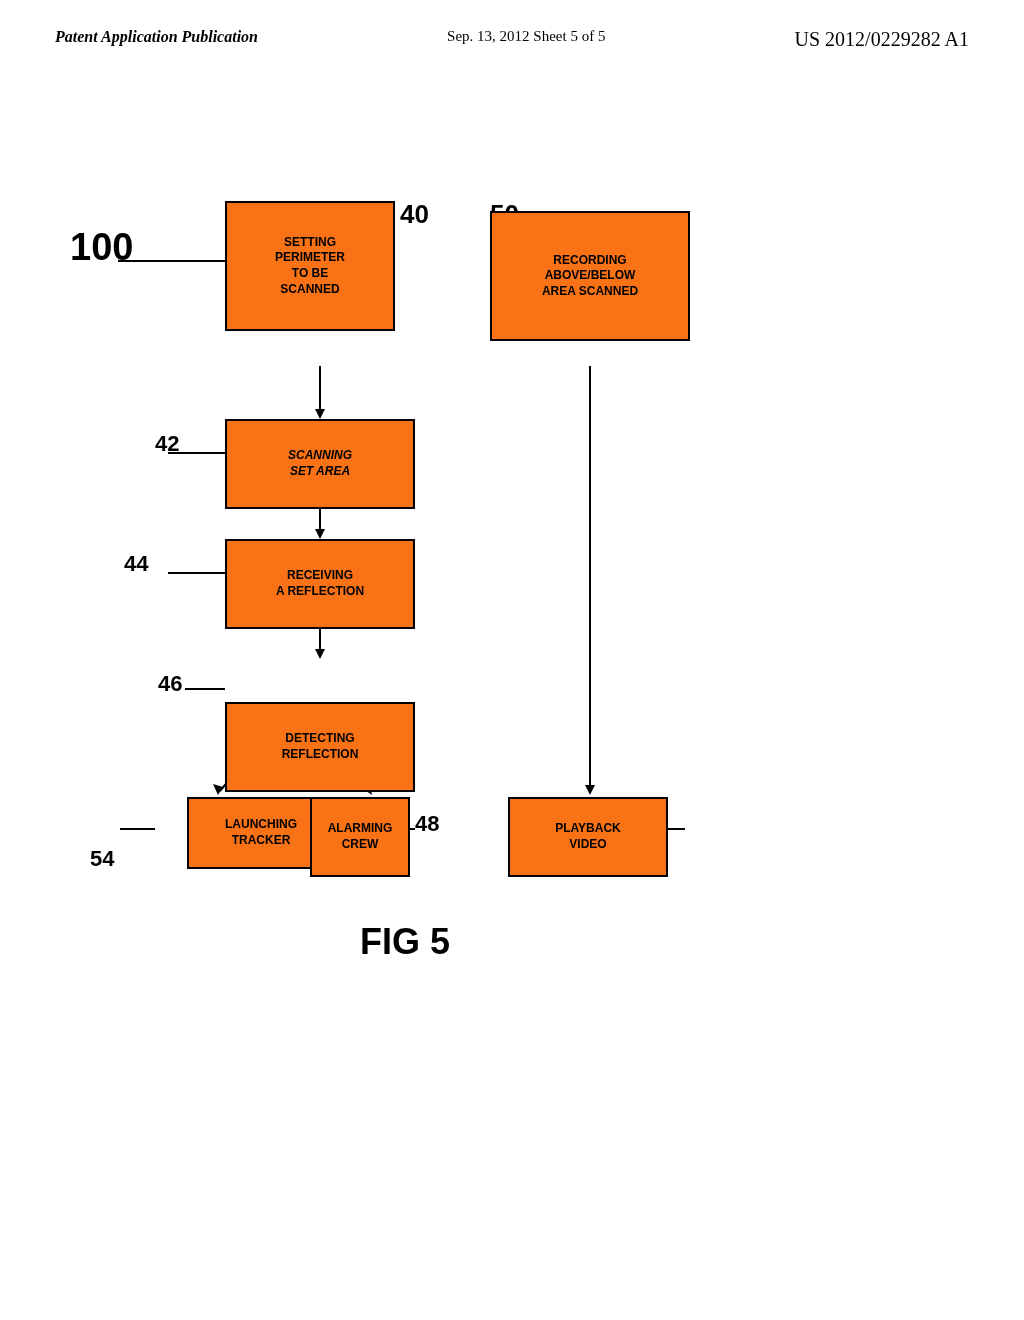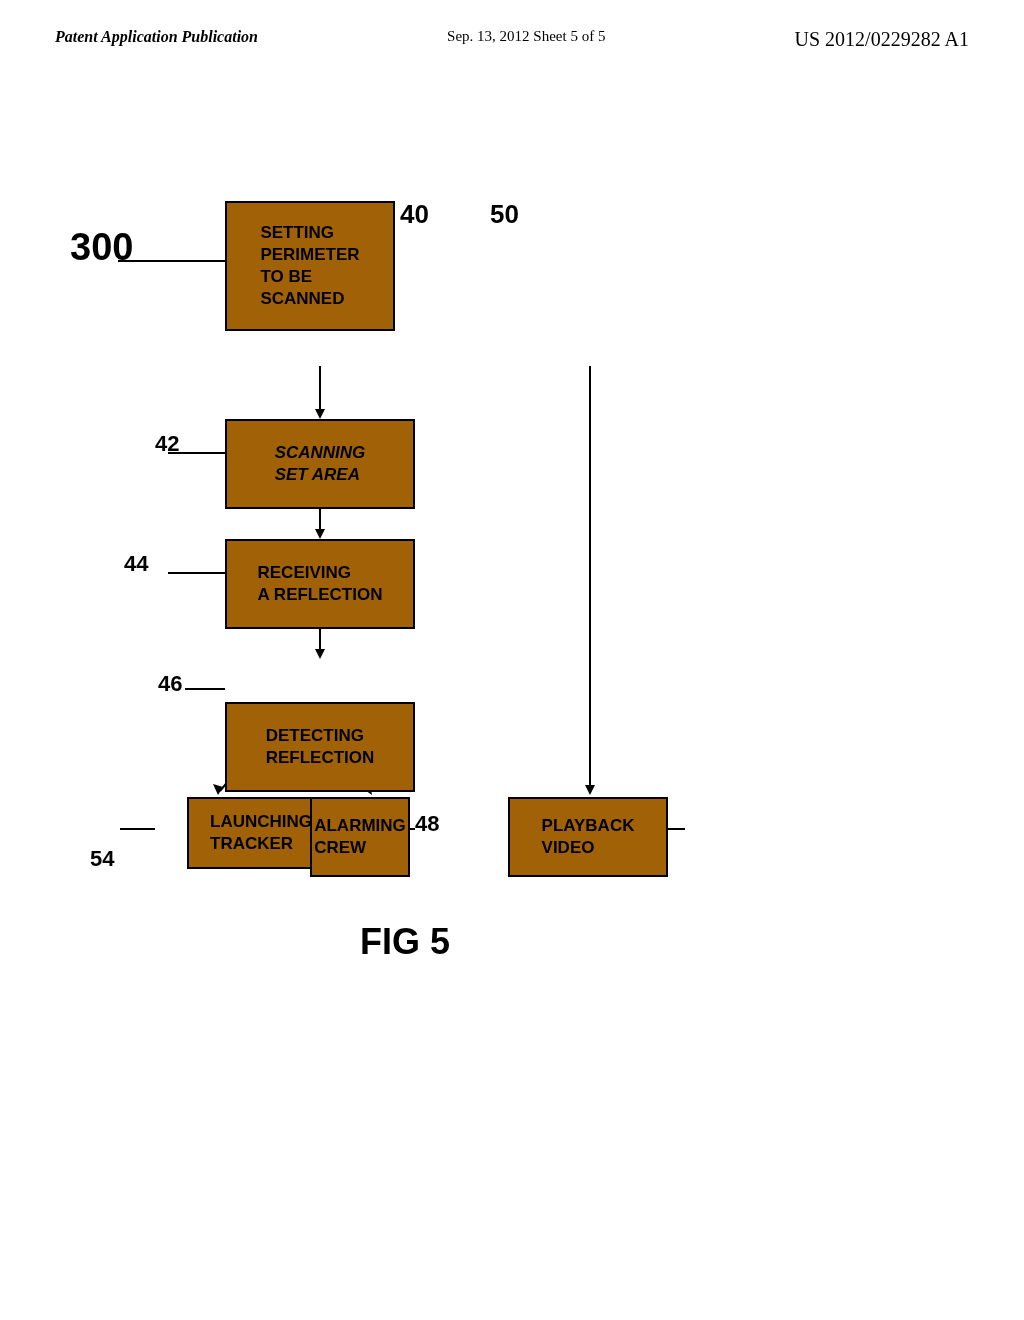--- a/index.html
+++ b/index.html
@@ -43,26 +43,26 @@
       margin-top: 20px;
     }
 
     
     .flow-box {
       position: absolute;
       border: 2px solid #000;
       display: flex;
       align-items: center;
       justify-content: center;
-      text-align: left;
-      font-size: 17px;
+      text-align: center;
+      font-size: 12px;
       font-weight: bold;
       font-family: Arial, Helvetica, sans-serif;
       line-height: 1.3;
-      background: #a16207;
+      background: #f97316;
     }
 
     
     .ref-label {
       position: absolute;
       font-size: 22px;
       font-weight: bold;
       font-family: Arial, Helvetica, sans-serif;
     }
 
@@ -131,33 +131,38 @@
 
     <line x1="185" y1="618" x2="225" y2="618" stroke="#000" stroke-width="2"></line>
 
     <line x1="120" y1="758" x2="155" y2="758" stroke="#000" stroke-width="2"></line>
 
     <line x1="415" y1="758" x2="375" y2="758" stroke="#000" stroke-width="2"></line>
 
     <line x1="640" y1="758" x2="685" y2="758" stroke="#000" stroke-width="2"></line>
   </svg>
 
-  <div class="ref-label-large" style="left: 70px; top: 155px;">300</div>
+  <div class="ref-label-large" style="left: 70px; top: 155px;">100</div>
 
   <div class="flow-box" style="left: 225px; top: 130px; width: 170px; height: 130px;">
     <span style="white-space: pre-line;">SETTING
 PERIMETER
 TO BE
 SCANNED</span>
   </div>
 
   <div class="ref-label" style="left: 400px; top: 128px; font-size: 26px;">40</div>
 
   <div class="ref-label" style="left: 490px; top: 128px; font-size: 26px;">50</div>
 
+  <div class="flow-box" style="left: 490px; top: 140px; width: 200px; height: 130px;">
+    <span style="white-space: pre-line;">RECORDING
+ABOVE/BELOW
+AREA SCANNED</span>
+  </div>
 
   <div class="ref-label" style="left: 155px; top: 360px;">42</div>
 
   <div class="flow-box" style="left: 225px; top: 348px; width: 190px; height: 90px;">
     <span style="white-space: pre-line; font-style: italic;">SCANNING
 SET AREA</span>
   </div>
 
   <div class="ref-label" style="left: 124px; top: 480px;">44</div>
 

